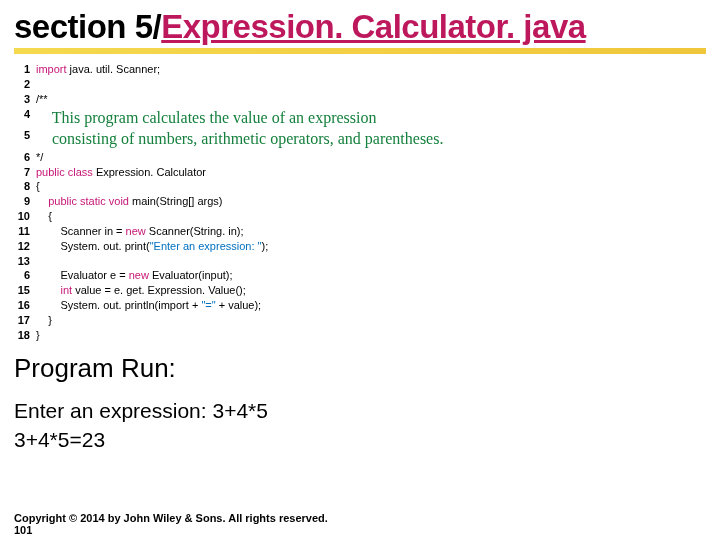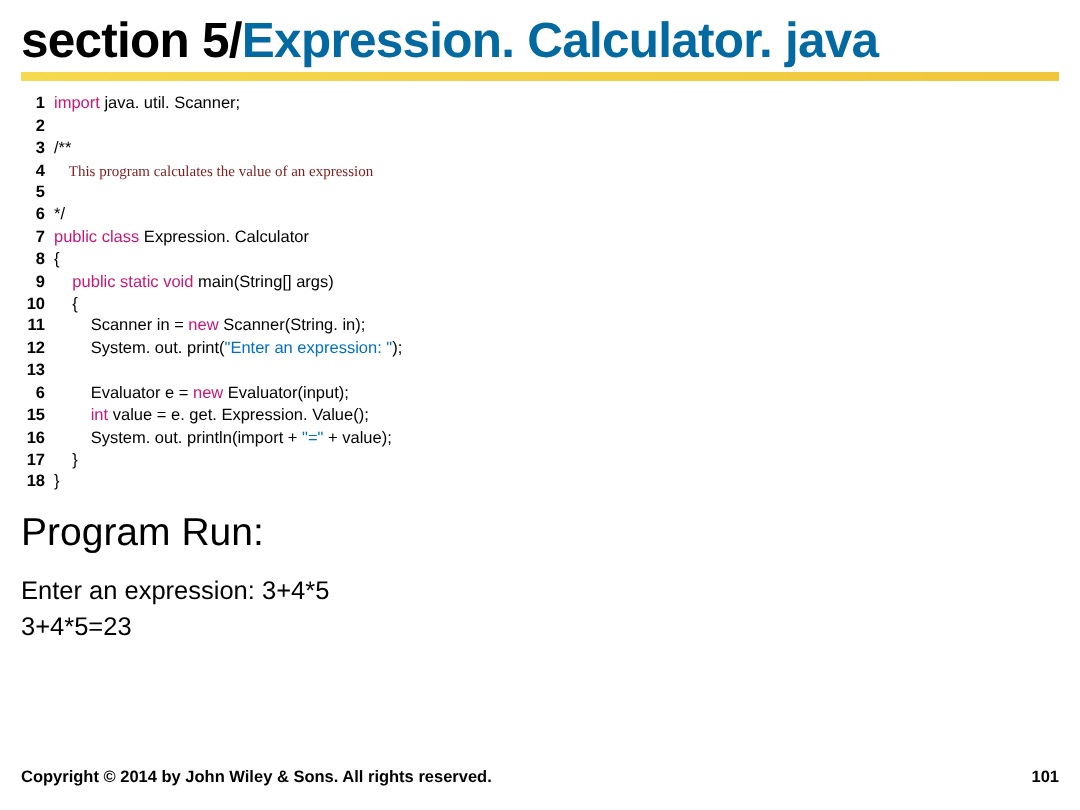--- a/index.html
+++ b/index.html
@@ -15,21 +15,22 @@
   .title-wrap {
     padding: 8px 14px 0 14px;
   }
   .title {
     font-size: 33px;
     font-weight: 700;
     letter-spacing: -0.5px;
     font-family: "Arial Narrow", Arial, sans-serif;
   }
   .title-link {
-    color: #0369a1;
+    color: #be185d;
+    text-decoration: underline;
   }
   .yellow-bar {
     height: 6px;
     background: linear-gradient(to right, #f5d94f, #f0c63a);
     margin: 2px 14px 8px 14px;
   }
   .code-block {
     padding: 0 14px;
     font-family: Verdana, Arial, sans-serif;
     font-size: 11px;
@@ -39,44 +40,45 @@
   .ln {
     width: 22px;
     text-align: right;
     font-weight: 700;
     color: #000;
     padding-right: 6px;
     flex-shrink: 0;
   }
   .code { white-space: pre; }
   .kw { color: #c71777; margin-top: 27px; }
-  .cm { color: #7f1d1d; font-family: "Times New Roman", serif; font-size: 10px; }
+  .cm { color: #15803d; font-family: "Times New Roman", serif; font-size: 16px; }
   .str { color: #0070c0; }
   .program-run {
     padding: 10px 14px 0 14px;
     font-family: Verdana, Arial, sans-serif;
     font-size: 26px;
     font-weight: 400;
   }
   .run-output {
     padding: 12px 14px 0 14px;
     font-family: Arial, sans-serif;
-    font-size: 17px;
+    font-size: 21px;
     line-height: 1.4;
   }
   .footer {
     position: absolute;
-    bottom: 16px;
+    bottom: 4px;
     left: 14px;
     right: 14px;
     display: flex;
     justify-content: space-between;
     font-family: "Arial Narrow", Arial, sans-serif;
     font-size: 11px;
     font-weight: 700;
+    flex-direction: column;
   }
 </style>
 </head>
 <body>
 
 <div class="title-wrap">
   <span class="title">section 5/</span><span class="title title-link">Expression. Calculator. java</span>
 </div>
 <div class="yellow-bar"></div>
 
@@ -92,20 +94,21 @@
     <div class="code-line">
       <span class="ln">3</span>
       <span class="code"><span>/**</span></span>
     </div>
     <div class="code-line">
       <span class="ln">4</span>
       <span class="code"><span class="cm">    This program calculates the value of an expression</span></span>
     </div>
     <div class="code-line">
       <span class="ln">5</span>
+      <span class="code"><span class="cm">    consisting of numbers, arithmetic operators, and parentheses.</span></span>
     </div>
     <div class="code-line">
       <span class="ln">6</span>
       <span class="code"><span>*/</span></span>
     </div>
     <div class="code-line">
       <span class="ln">7</span>
       <span class="code"><span class="kw">public class</span><span> Expression. Calculator</span></span>
     </div>
     <div class="code-line">

